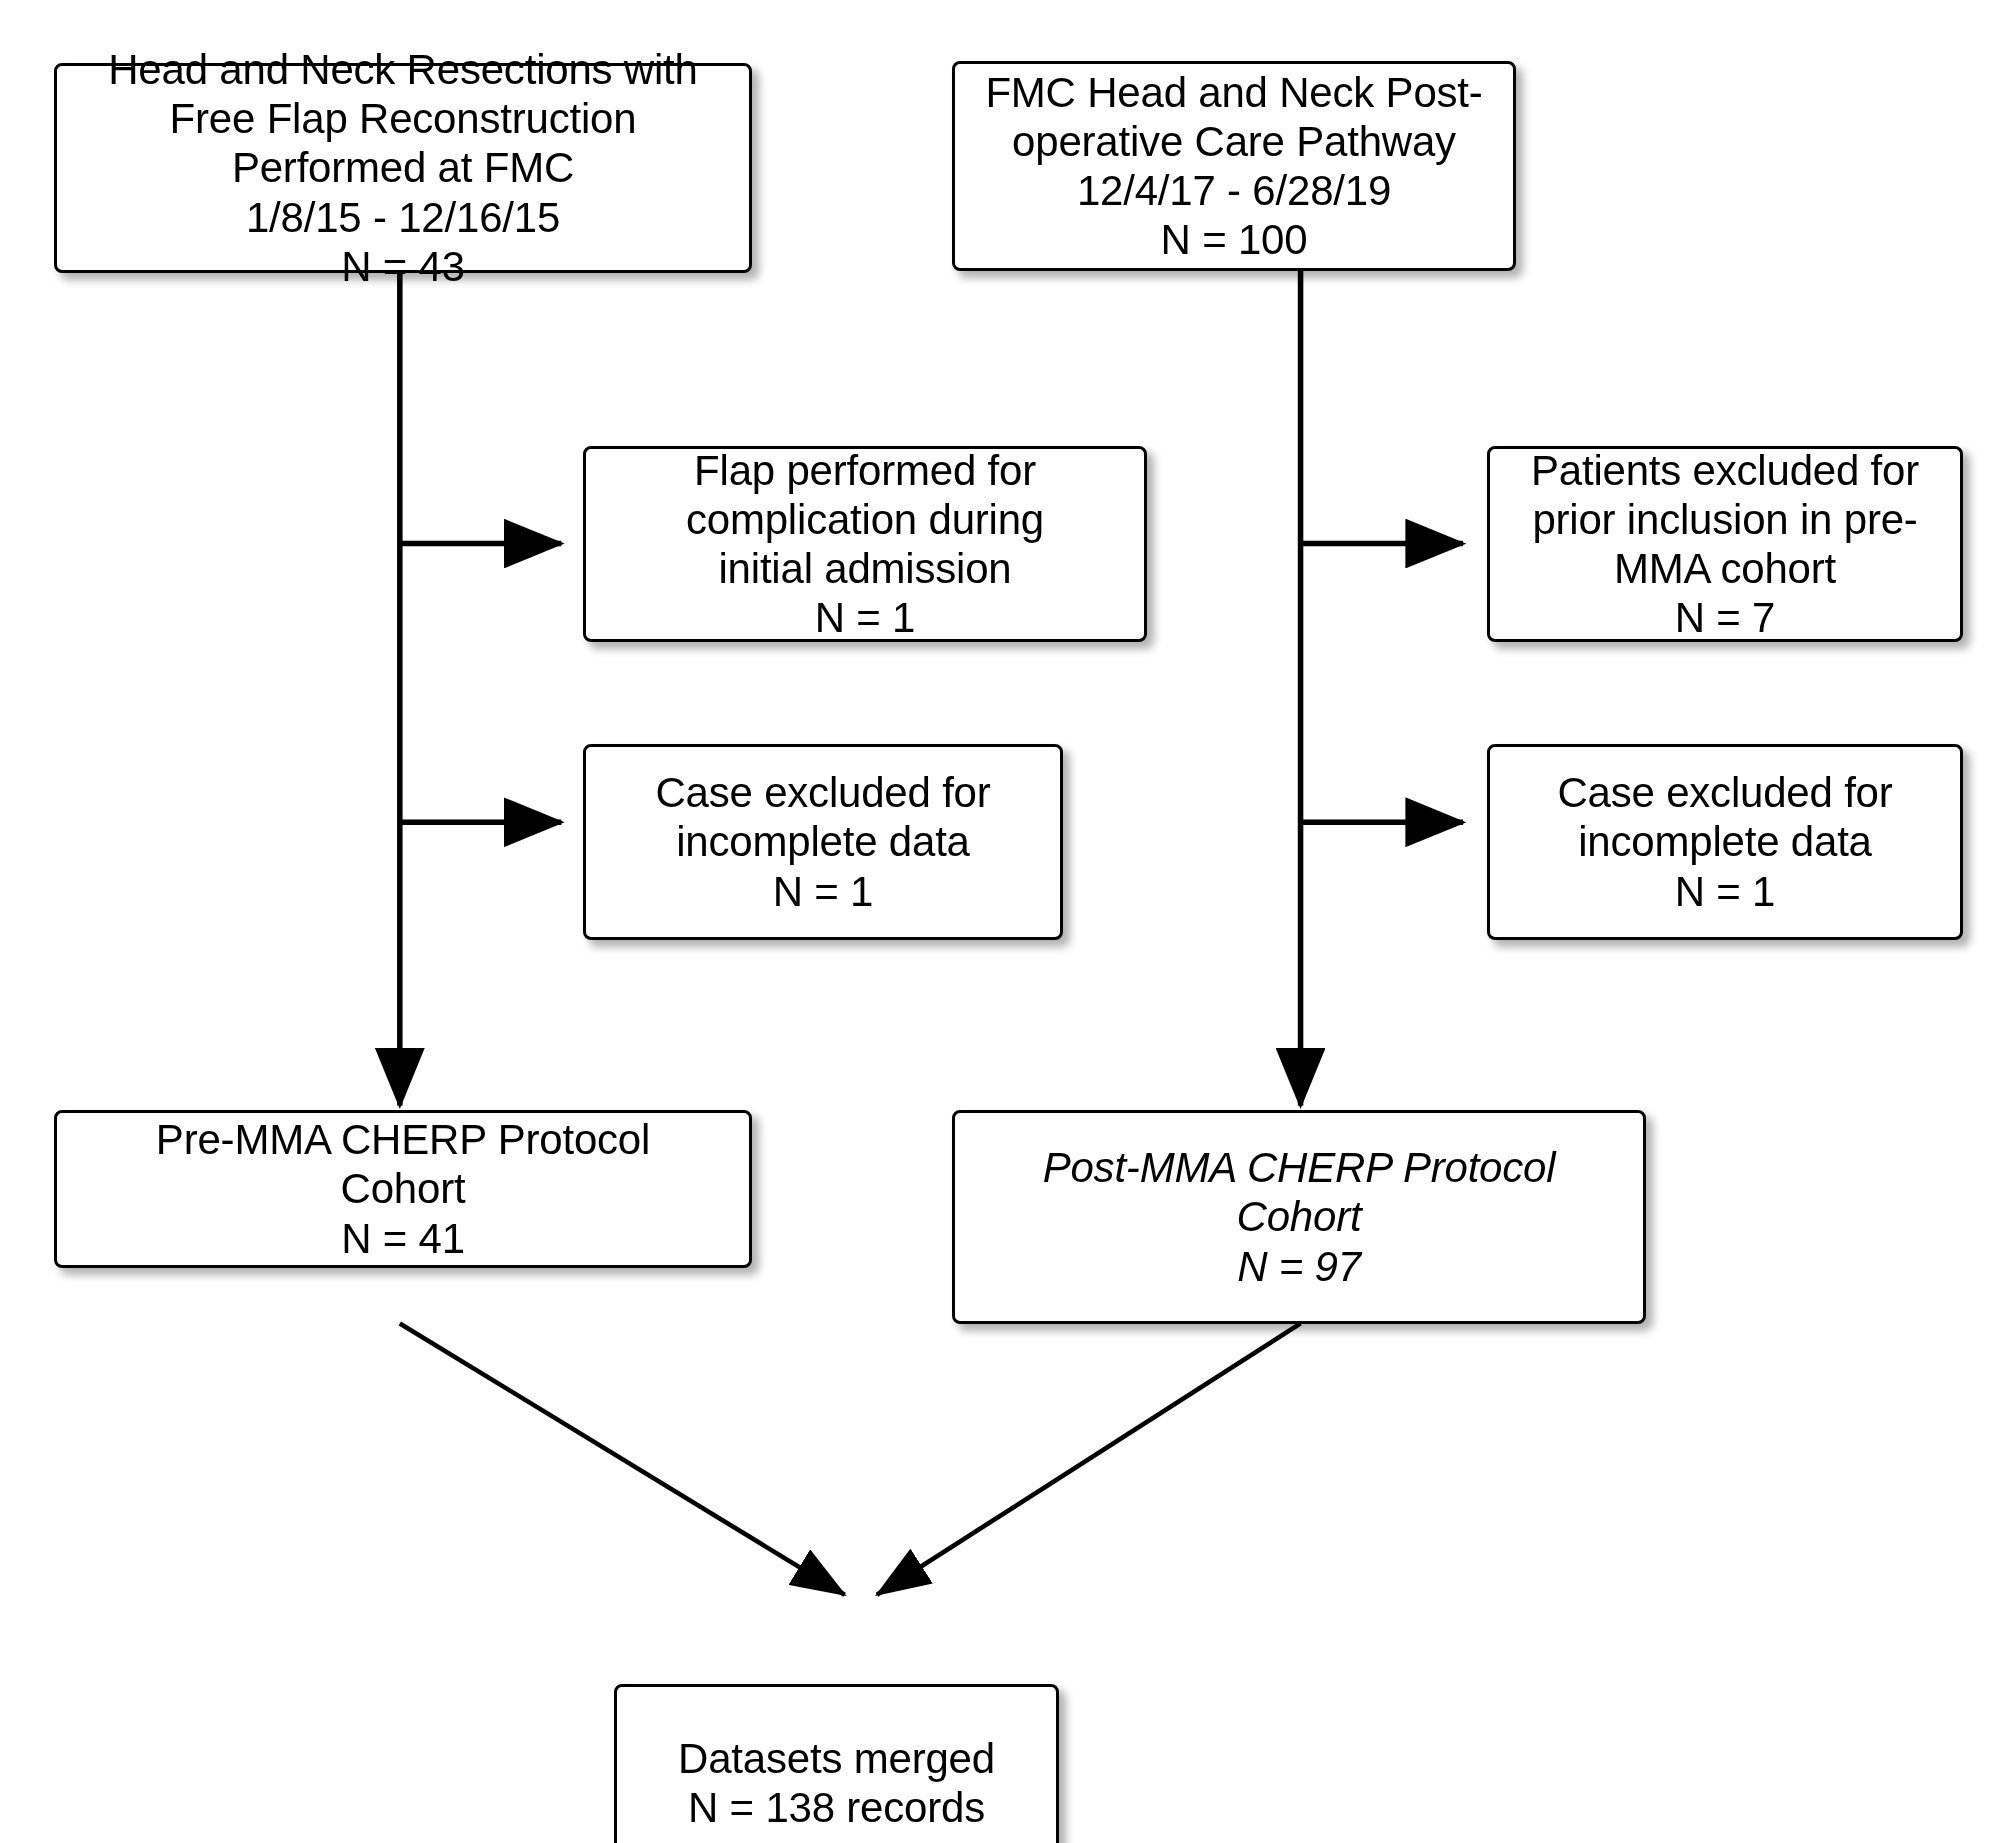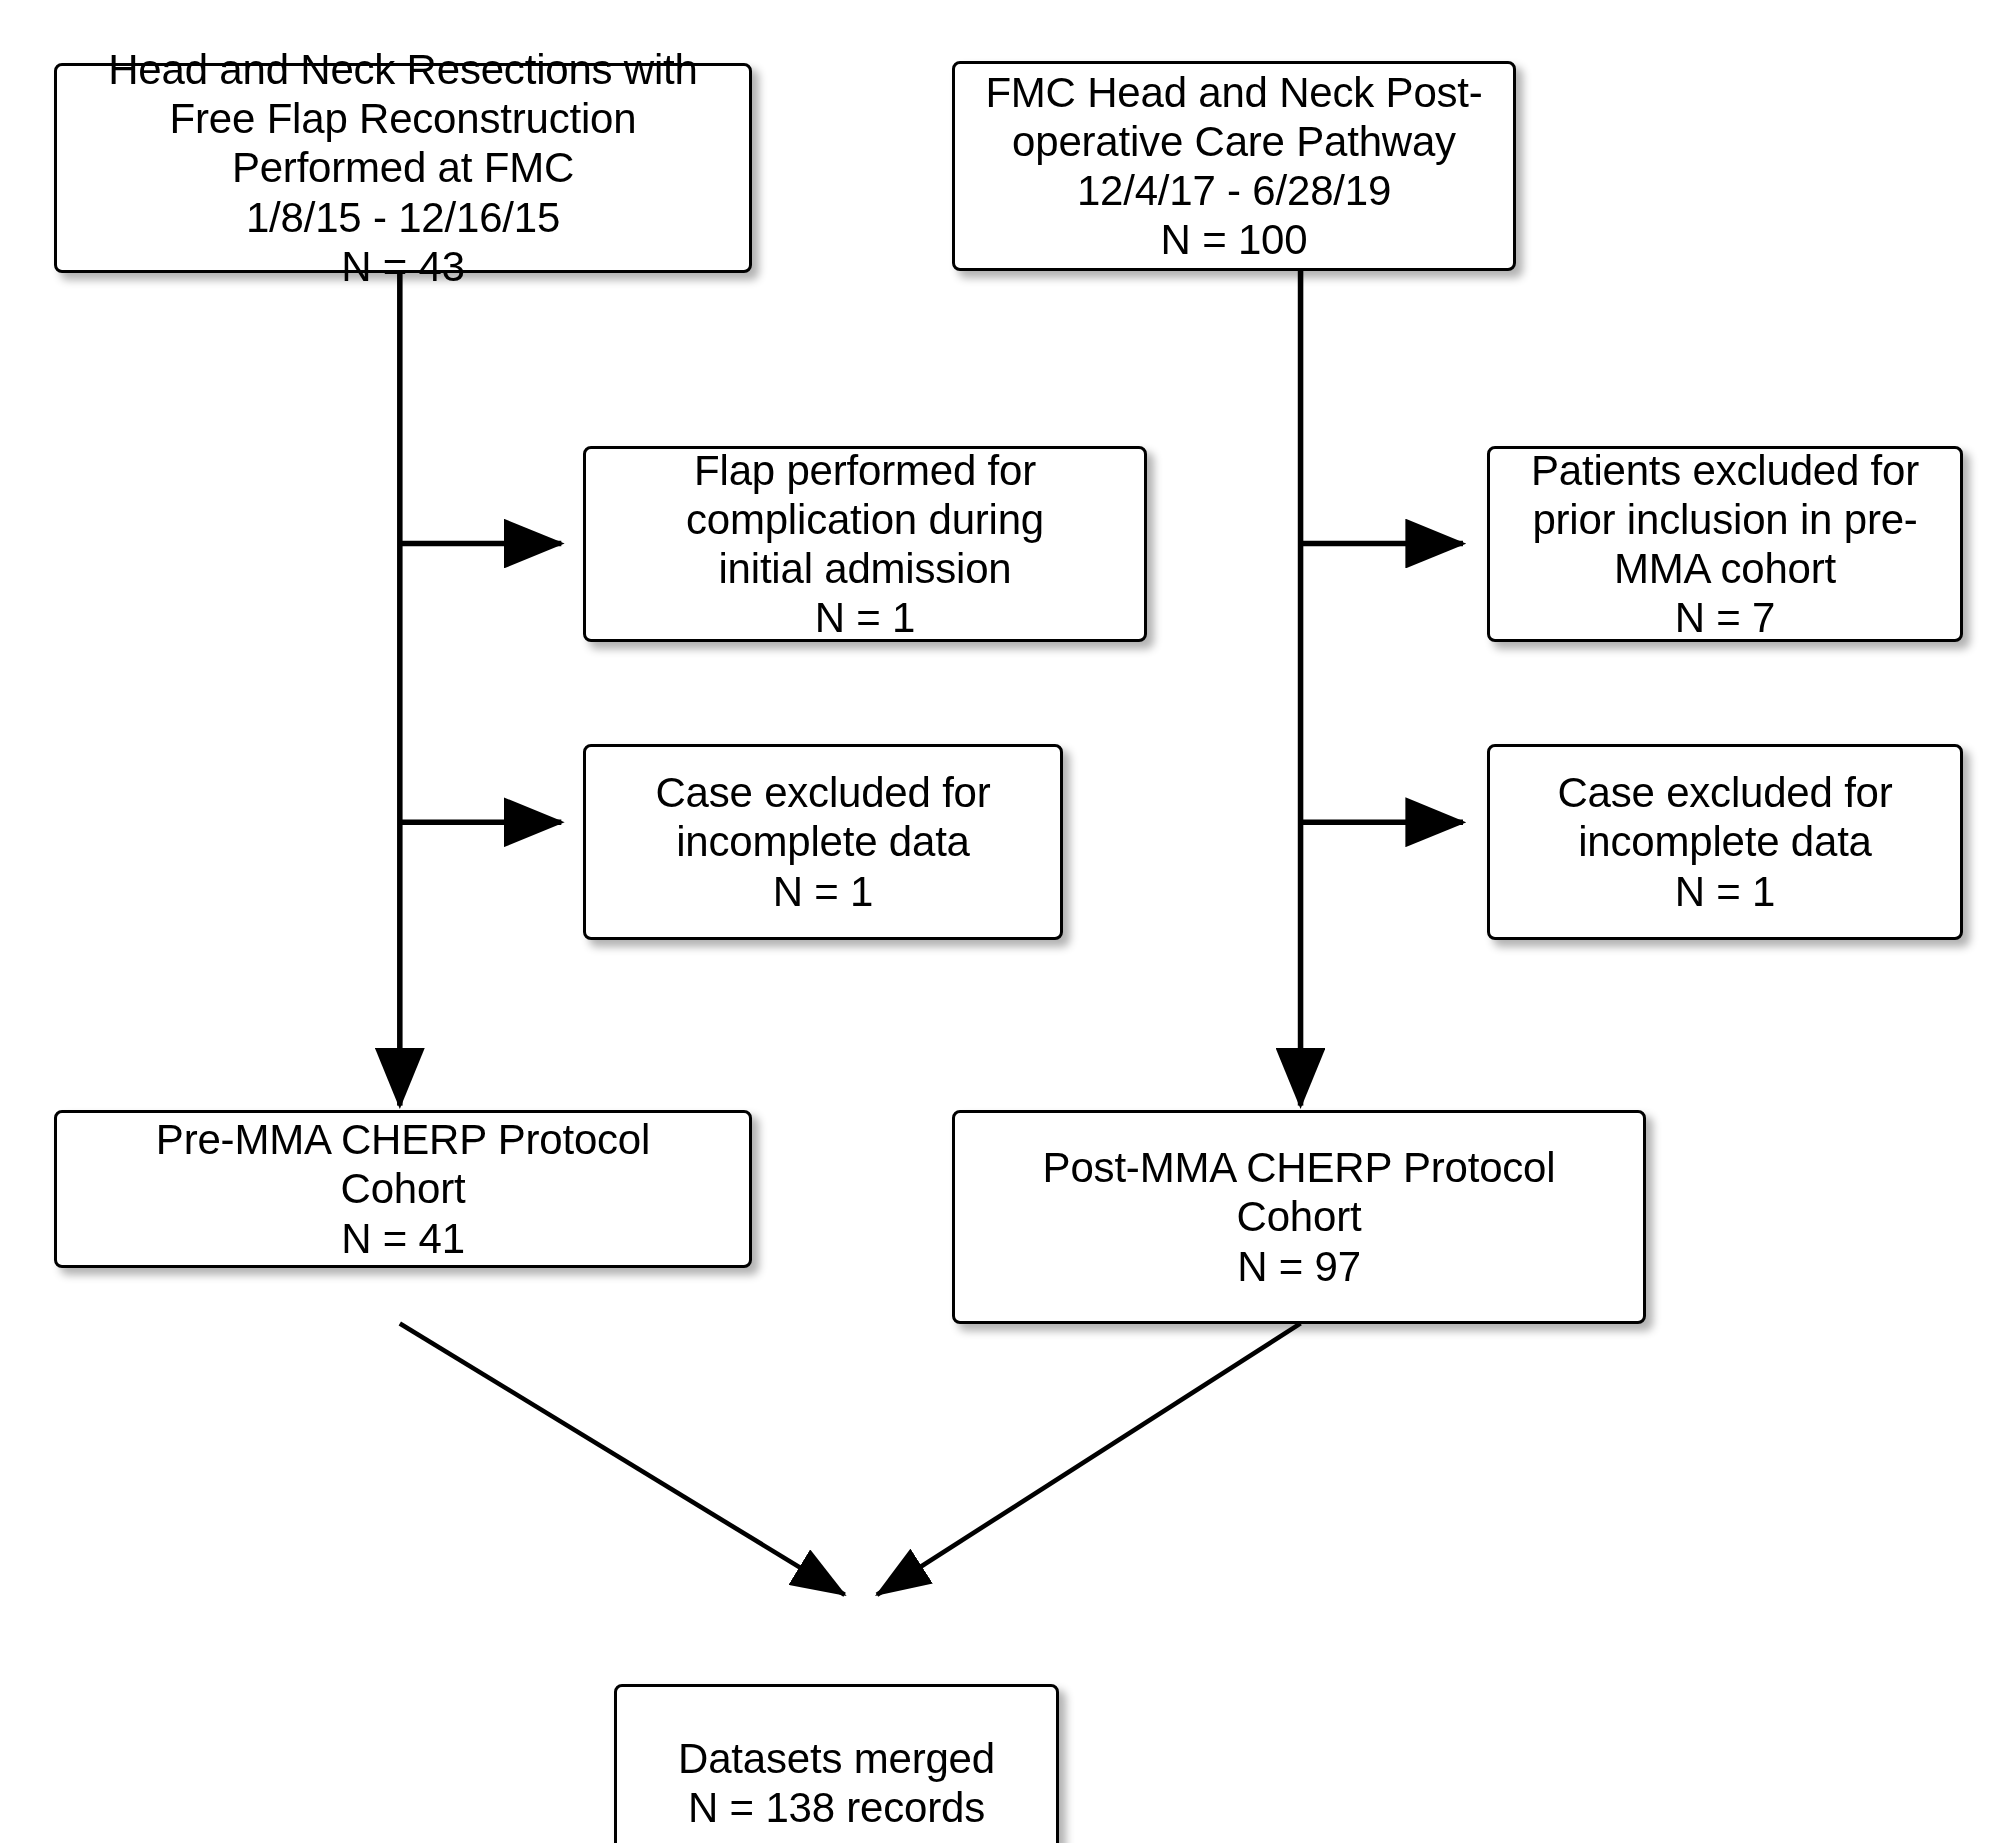--- a/index.html
+++ b/index.html
@@ -136,21 +136,21 @@
 incomplete data
 N = 1</div>
   </div>
 
   <div class="node-box" style="left:54px; top:1110px; width:698px; height:158px;">
     <div class="node-text">Pre-MMA CHERP Protocol
 Cohort
 N = 41</div>
   </div>
 
-  <div class="node-box" style="left:952px; top:1110px; width:694px; height:214px;">
+  <div class="node-box" style="left:952px; top:1110px; width:694px; height:214px;font-style:italic;">
     <div class="node-text">Post-MMA CHERP Protocol
 Cohort
 N = 97</div>
   </div>
 
   <div class="node-box" style="left:614px; top:1684px; width:445px; height:198px;">
     <div class="node-text">Datasets merged
 N = 138 records</div>
   </div>
 

